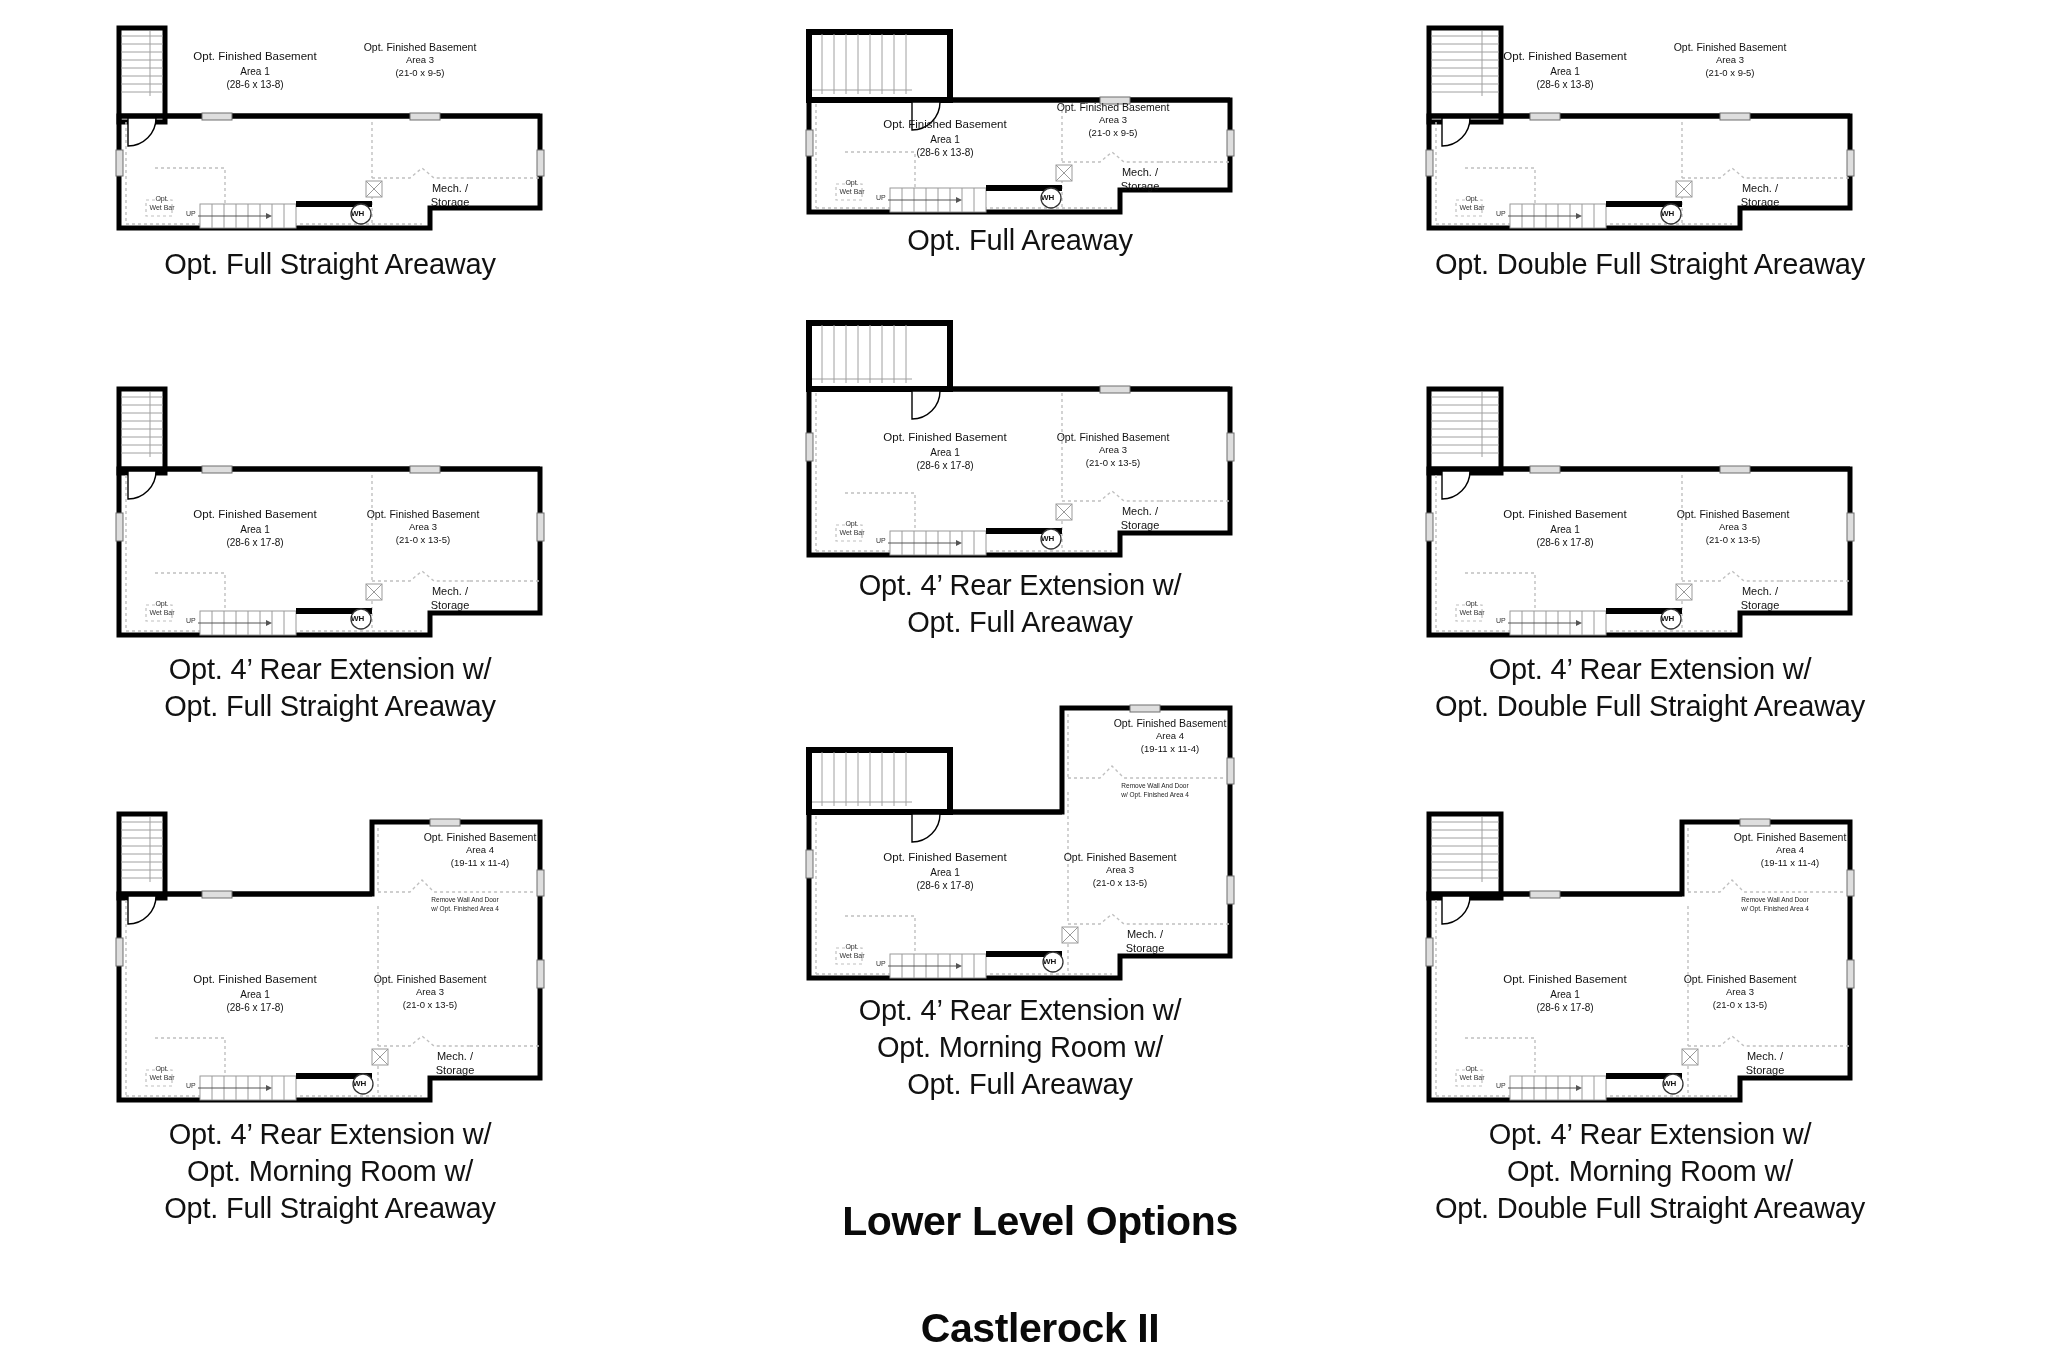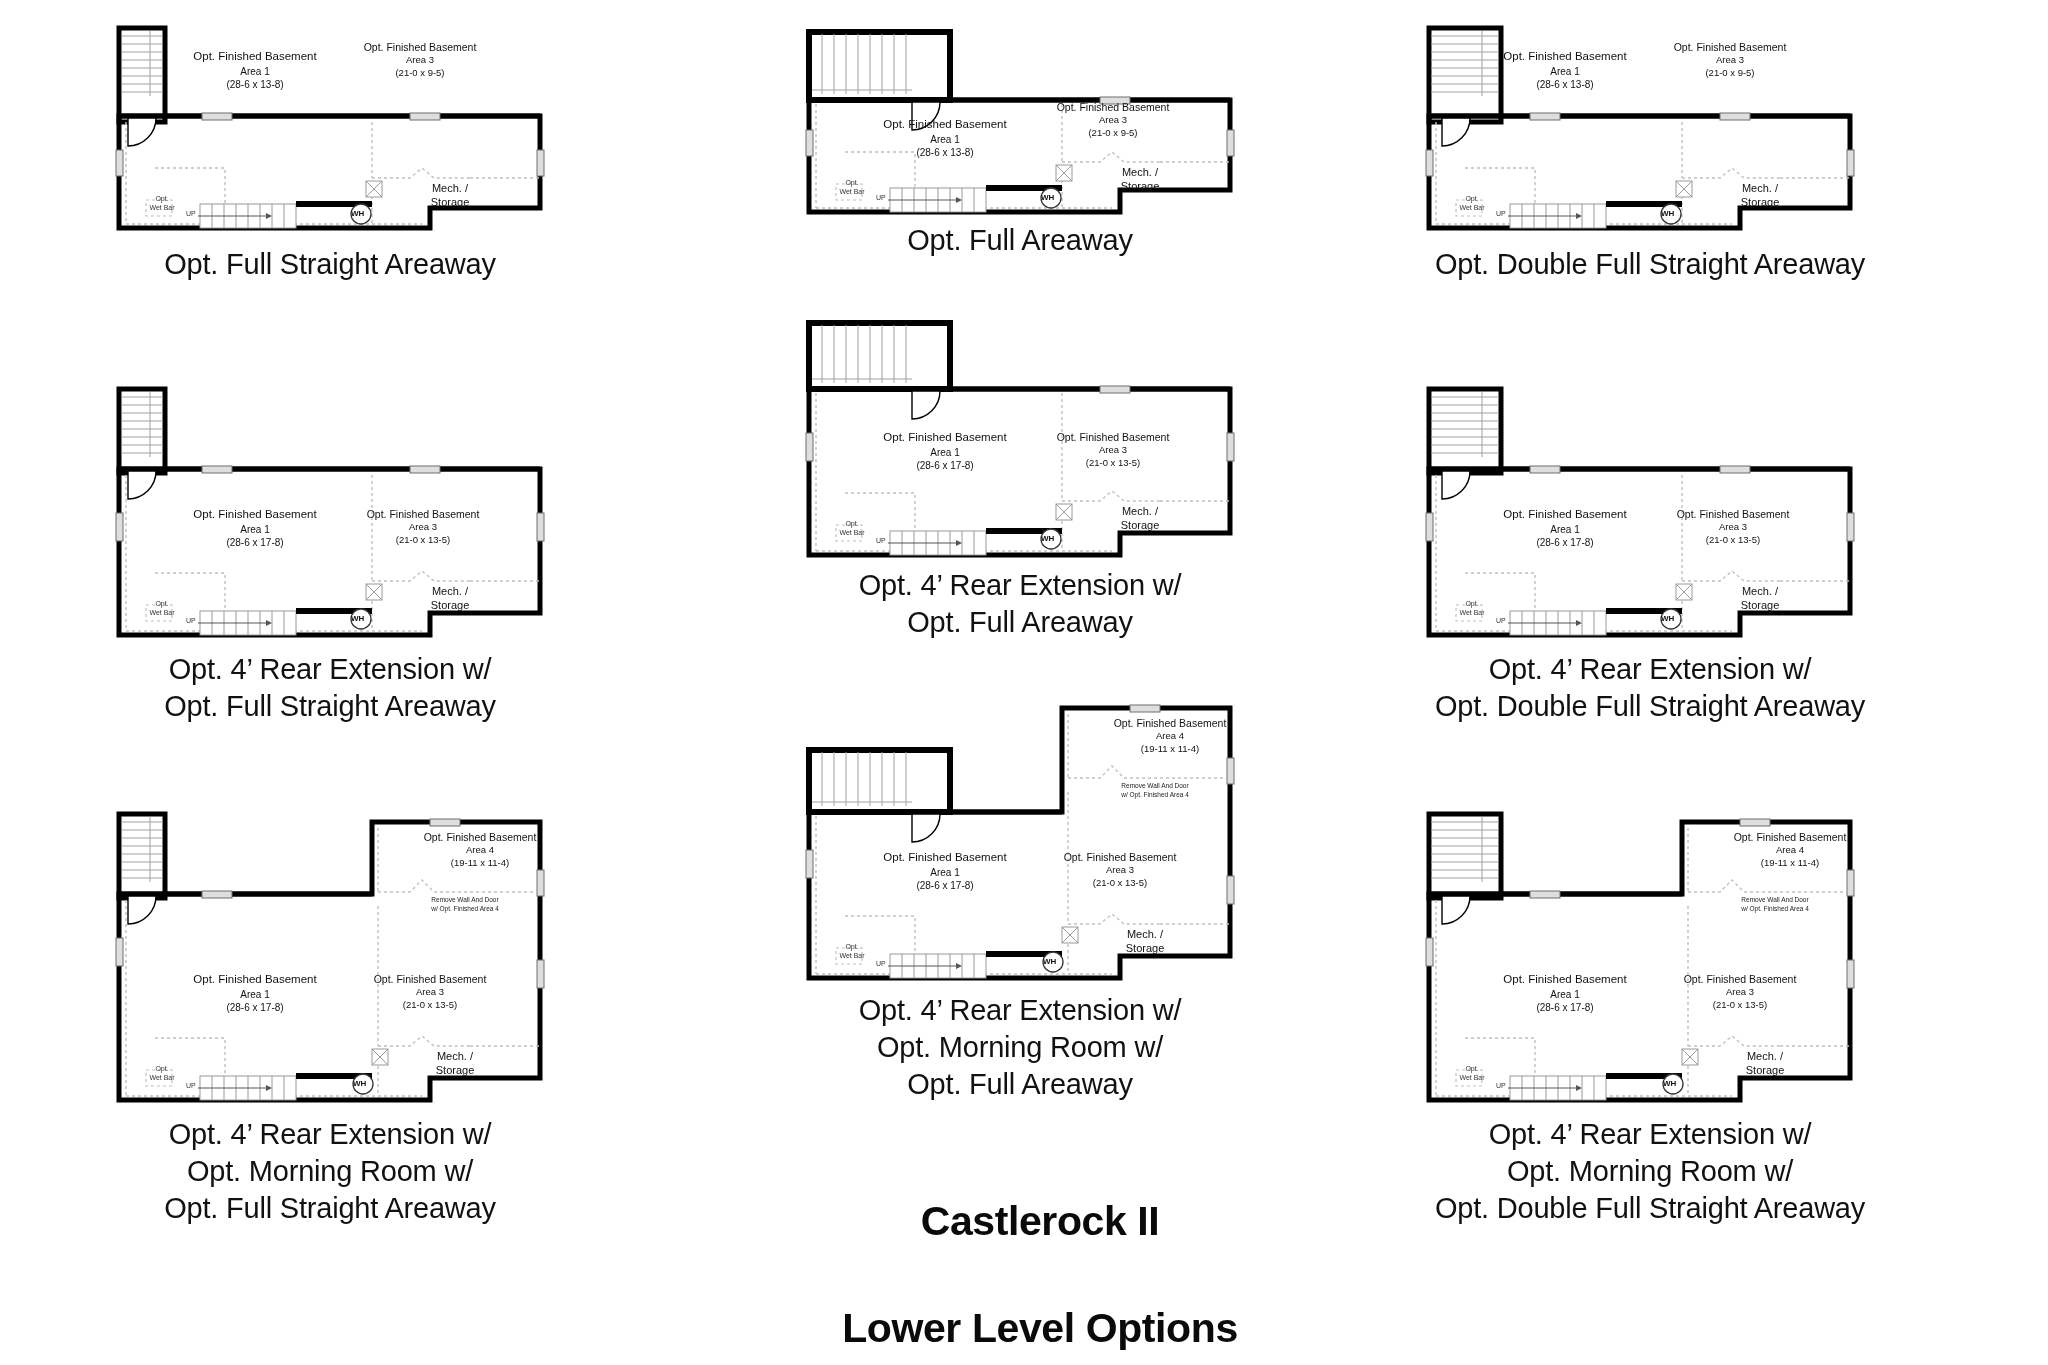--- a/index.html
+++ b/index.html
@@ -579,22 +579,22 @@
       </div>
       <div style="position:absolute;left:243px;top:257px;font-size:8px;font-weight:bold;color:#111;">WH</div>
       <div style="position:absolute;left:76px;top:260px;font-size:7px;color:#333;">UP</div>
 
       <div class="caption" style="position:absolute;left:-30px;top:292px;width:500px;">Opt. 4’ Rear Extension w/
 Opt. Morning Room w/
 Opt. Full Areaway</div>
     </div>
 
     <div class="title-block" style="position:absolute;left:-40px;top:1142px;width:640px;">
+      <div>Lower Level Options</div>
       <div>Castlerock II</div>
-      <div>Lower Level Options</div>
     </div>
   </div>
 
   <div class="col col-right">
 
     <div class="cell" style="left:100px; top:18px; width:620px; height:280px;">
       <svg class="plan" width="440" height="220" viewBox="0 0 440 220">
 
         <rect x="9" y="10" width="72" height="94" fill="#fff" stroke="#000" stroke-width="5"></rect>
         <g stroke="#a0a0a0" stroke-width="1">

